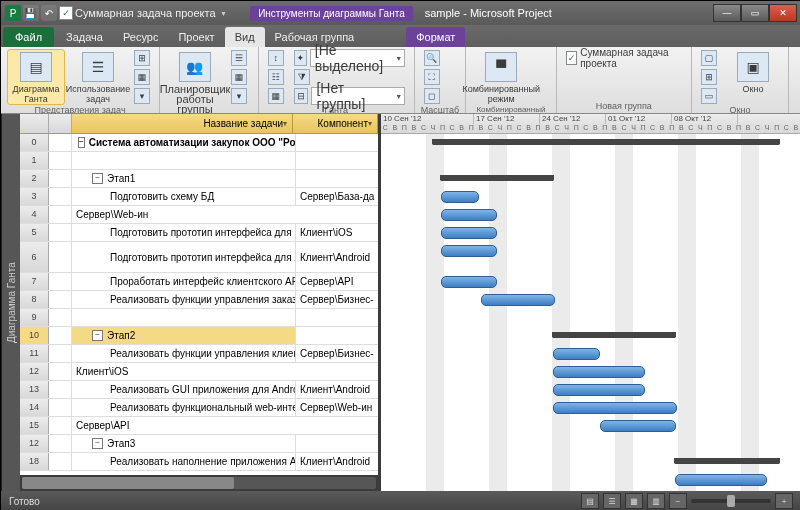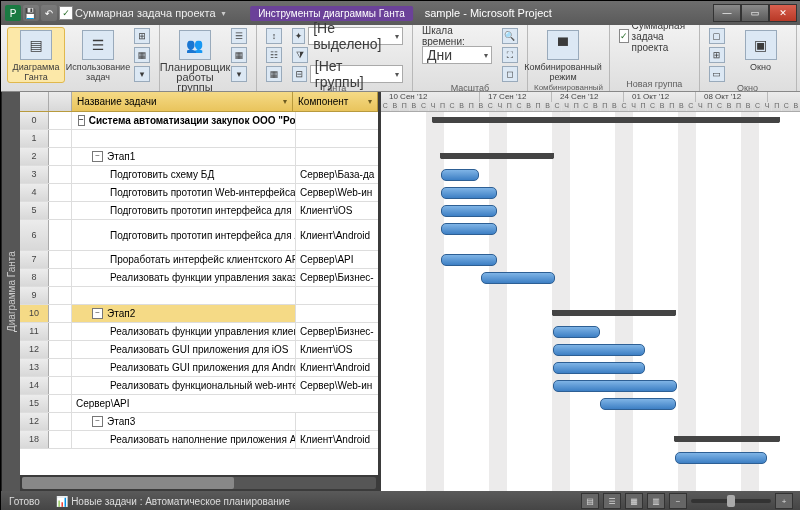--- a/index.html
+++ b/index.html
@@ -30,42 +30,42 @@
 .small-row .ico{width:14px;height:14px;background:#dce8f4;border:1px solid #9ab;font-size:9px;display:flex;align-items:center;justify-content:center}
 .combo{height:16px;border:1px solid #aaa;background:#fff;padding:0 14px 0 4px;font-size:14px;display:flex;align-items:center;position:relative;min-width:72px}
 .combo::after{content:"▾";position:absolute;right:3px;font-size:8px;color:#555}
 .chk{width:12px;height:12px;border:1px solid #888;background:#fff;display:inline-flex;align-items:center;justify-content:center;font-size:9px;color:#2a6e2a}
 .content{flex:1;display:flex;background:#3b3b3b;overflow:hidden}
 .sidebar-vert{width:18px;background:#565656;color:#ccc;writing-mode:vertical-rl;transform:rotate(180deg);text-align:center;font-size:10px;display:flex;align-items:center;justify-content:center;border-right:1px solid #222}
 .grid-wrap{display:flex;flex:1;overflow:hidden}
 .left-panel{width:358px;display:flex;flex-direction:column;background:#fff;border-right:3px solid #3b3b3b}
 .col-headers{display:flex;height:19px;background:linear-gradient(#f5da86,#e9c45c);border-bottom:1px solid #b89a3d;font-size:10px;position:relative}
 .rownum-head{width:28px;background:linear-gradient(#ececec,#d8d8d8);border-right:1px solid #aaa}
-.col-h{border-right:1px solid #b89a3d;padding:7px 5px;display:flex;align-items:center;justify-content:space-between}
+.col-h{border-right:1px solid #b89a3d;padding:7px 5px;display:flex;align-items:center;justify-content:flex-end}
 .col-h .dd{font-size:8px;color:#6b5a20}
 .rows{flex:1;overflow:hidden}
 .row{display:flex;height:17px;border-bottom:1px solid #ddd;font-size:10px}
 .row.tall{height:30px}
 .row .rn{width:28px;background:linear-gradient(#ececec,#d8d8d8);border-right:1px solid #aaa;text-align:center;line-height:17px;color:#444;font-size:9px}
 .row.tall .rn{line-height:30px}
 .row .c-name{flex:1;border-right:1px solid #ddd;padding:2px 4px;white-space:nowrap;overflow:hidden;display:flex;align-items:center}
 .row .c-comp{width:74px;padding:2px 4px;white-space:nowrap;overflow:hidden;display:flex;align-items:center}
 .row.summary .c-name{font-weight:bold}
 .row.phase .c-name{font-weight:normal}
 .outline-toggle{display:inline-block;width:9px;height:9px;border:1px solid #777;margin-right:4px;text-align:center;line-height:8px;font-size:8px;color:#444;background:#fff}
 .row.sel-row{background:#fff}
 .row .rn.sel{background:#f5da86}
 .row.sel-row .c-name{background:#f5da86}
 .summary .c-name{padding-left:6px}
 .phase .c-name{padding-left:20px}
 .task .c-name{padding-left:38px}
 .right-panel{flex:1;display:flex;flex-direction:column;background:#fff;position:relative;overflow:hidden}
 .timeline-head{height:19px;display:flex;flex-direction:column;font-size:8px;background:linear-gradient(#ececec,#d8d8d8);border-bottom:1px solid #aaa}
 .tl-weeks{height:10px;display:flex}
-.tl-week{border-right:1px solid #bbb;padding-left:8px;color:#444;white-space:nowrap;overflow:hidden}
+.tl-week{border-right:1px solid #bbb;padding-left:2px;color:#444;white-space:nowrap;overflow:hidden}
 .tl-days{height:9px;display:flex;font-size:7px;color:#666}
 .tl-day{width:9px;text-align:center;border-right:1px solid #e0e0e0;overflow:hidden}
 .gantt-body{flex:1;position:relative;background:repeating-linear-gradient(90deg,#fff 0,#fff 45px,#ecebeb 45px,#ecebeb 63px)}
 .g-row{height:17px;position:relative;border-bottom:1px solid transparent}
 .g-row.tall{height:30px}
 .bar{position:absolute;height:10px;top:3px;border-radius:5px;background:linear-gradient(#7fb4e6,#3d7fc4);border:1px solid #2d5f94}
 .sum-bar{position:absolute;height:6px;top:5px;background:#444}
 .sum-bar::before,.sum-bar::after{content:"";position:absolute;top:0;width:0;height:0;border-top:6px solid #444;}
 .sum-bar::before{left:-1px;border-right:5px solid transparent;border-left:0}
 .sum-bar::after{right:-1px;border-left:5px solid transparent;border-right:0}
@@ -96,20 +96,30 @@
       <span class="title-tools">Инструменты диаграммы Ганта</span>
       <span class="title-doc">sample - Microsoft Project</span>
     </div>
     <div class="win-btns">
       <div class="win-btn">—</div>
       <div class="win-btn">▭</div>
       <div class="win-btn close">✕</div>
     </div>
   </div>
 
+  <div class="tabs">
+    <div class="file-tab">Файл</div>
+    <div class="tab">Задача</div>
+    <div class="tab">Ресурс</div>
+    <div class="tab">Проект</div>
+    <div class="tab active">Вид</div>
+    <div class="tab">Рабочая группа</div>
+    <div style="width:42px"></div>
+    <div class="tab context">Формат</div>
+  </div>
 
   <div class="ribbon">
     <div class="rgroup">
       <div class="rgroup-body">
         <div class="big-btn active">
           <div class="ico">▤</div>
           <span style="font-size:9px;line-height:10px">Диаграмма Ганта</span>
         </div>
         <div class="big-btn">
           <div class="ico">☰</div>
@@ -120,20 +130,21 @@
               <span class="ico">⊞</span>
             </div>
           <div class="small-row">
               <span class="ico">▦</span>
             </div>
           <div class="small-row">
               <span class="ico">▾</span>
             </div>
         </div>
       </div>
+      <div class="rgroup-label">Представления задач</div>
     </div>
 
     <div class="rgroup">
       <div class="rgroup-body">
         <div class="big-btn">
           <div class="ico">👥</div>
           <span style="font-size:11px;line-height:10px">Планировщик работы группы</span>
         </div>
         <div class="small-stack">
           <div class="small-row">
@@ -175,28 +186,20 @@
               <span class="ico">⊟</span>
               <div class="combo">[Нет группы]</div>
             </div>
         </div>
       </div>
       <div class="rgroup-label">Ганта</div>
     </div>
 
     <div class="rgroup">
       <div class="rgroup-body">
-        <div class="small-stack">
-          <div class="small-row">
-              <span>Шкала времени:</span>
-            </div>
-          <div class="small-row">
-              <div class="combo" style="min-width:50px">Дни</div>
-            </div>
-        </div>
         <div class="small-stack">
           <div class="small-row">
               <span class="ico">🔍</span>
             </div>
           <div class="small-row">
               <span class="ico">⛶</span>
             </div>
           <div class="small-row">
               <span class="ico">◻</span>
             </div>
@@ -301,23 +304,20 @@
               <div class="rn">3</div>
               <div style="width: 22px; border-right: 1px solid rgb(221, 221, 221);"></div>
               <div class="c-name">
                 <span>Подготовить схему БД</span>
               </div>
               <div class="c-comp">Сервер\База-да</div>
             </div>
             <div class="row task">
               <div class="rn">4</div>
               <div style="width: 22px; border-right: 1px solid rgb(221, 221, 221);"></div>
-              <div class="c-name">
-                <span>Подготовить прототип Web-интерфейса</span>
-              </div>
               <div class="c-comp">Сервер\Web-ин</div>
             </div>
             <div class="row task">
               <div class="rn">5</div>
               <div style="width: 22px; border-right: 1px solid rgb(221, 221, 221);"></div>
               <div class="c-name">
                 <span>Подготовить прототип интерфейса для iOS</span>
               </div>
               <div class="c-comp">Клиент\iOS</div>
             </div>
@@ -366,23 +366,20 @@
               <div class="rn">11</div>
               <div style="width: 22px; border-right: 1px solid rgb(221, 221, 221);"></div>
               <div class="c-name">
                 <span>Реализовать функции управления клиентами</span>
               </div>
               <div class="c-comp">Сервер\Бизнес-</div>
             </div>
             <div class="row task">
               <div class="rn">12</div>
               <div style="width: 22px; border-right: 1px solid rgb(221, 221, 221);"></div>
-              <div class="c-name">
-                <span>Реализовать GUI приложения для iOS</span>
-              </div>
               <div class="c-comp">Клиент\iOS</div>
             </div>
             <div class="row task">
               <div class="rn">13</div>
               <div style="width: 22px; border-right: 1px solid rgb(221, 221, 221);"></div>
               <div class="c-name">
                 <span>Реализовать GUI приложения для Android</span>
               </div>
               <div class="c-comp">Клиент\Android</div>
             </div>
@@ -534,21 +531,20 @@
             </div>
             <div class="g-row"></div>
           </div>
 
       </div>
     </div>
   </div>
 
   <div class="statusbar">
     <span>Готово</span>
-    <span>📊 <span>Новые задачи : Автоматическое планирование</span></span>
     <div class="status-right">
       <div class="view-btn">▤</div>
       <div class="view-btn">☰</div>
       <div class="view-btn">▦</div>
       <div class="view-btn">▥</div>
       <div class="view-btn">−</div>
       <div class="zoom-track">
           <div class="zoom-thumb"></div>
         </div>
       <div class="view-btn">+</div>

